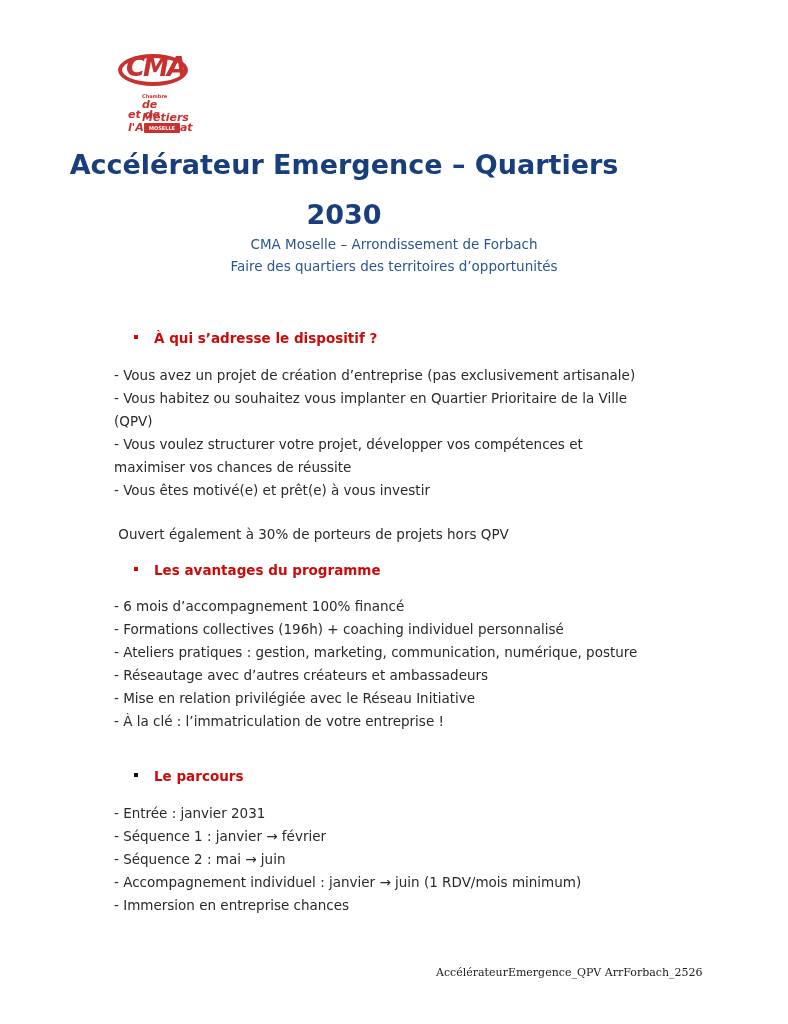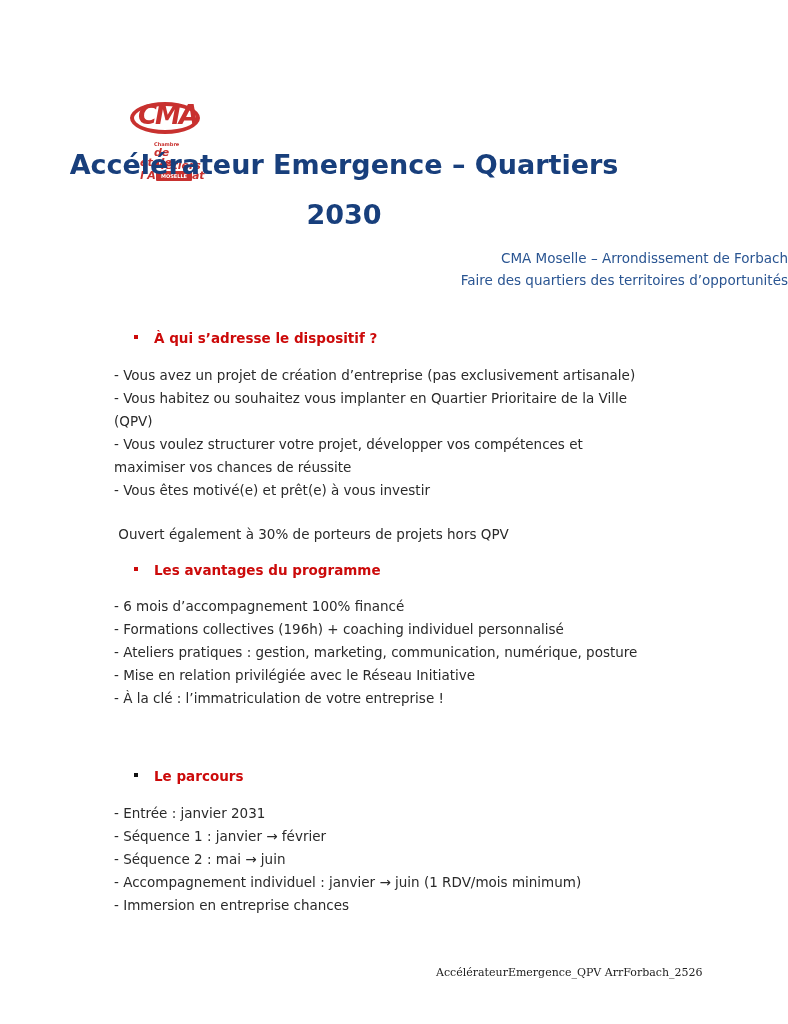--- a/index.html
+++ b/index.html
@@ -1,25 +1,25 @@
 <!DOCTYPE html>
 <html><head>
 <meta charset="utf-8">
 <style>
   html, body { margin:0; padding:0; background:#ffffff; }
   body { width:788px; height:1024px; position:relative; overflow:hidden; font-family:"DejaVu Sans", sans-serif; color:#222; }
-  .logo { position:absolute; left:128px; top:50px; width:80px; height:88px;margin-top:48px; }
+  .logo { position:absolute; left:116px; top:50px; width:80px; height:88px; }
   .logo .oval { position:absolute; left:2px; top:4px; width:70px; height:32px; border:4px solid #c8312f; border-radius:50%; box-sizing:border-box; }
   .logo .cma { position:absolute; left:10px; top:2px; font:bold italic 26px "DejaVu Sans", sans-serif; color:#c8312f; letter-spacing:-2px; }
   .logo .sub1 { position:absolute; left:26px; top:43px; font:bold 5px "DejaVu Sans", sans-serif; color:#c8312f; }
   .logo .sub2 { position:absolute; left:26px; top:48px; font:bold italic 11px "DejaVu Sans", sans-serif; color:#c8312f; }
   .logo .sub3 { position:absolute; left:12px; top:58px; font:bold italic 11px "DejaVu Sans", sans-serif; color:#c8312f; }
   .logo .badge { position:absolute; left:28px; top:73px; background:#c8312f; color:#fff; font:bold 5px "DejaVu Sans", sans-serif; padding:2px 5px; border-radius:1px; }
   .title { position:absolute; left:0; width:688px; text-align:center; color:#183f7c; font:bold 27px "DejaVu Sans", sans-serif; line-height:50px; top:140px; }
-  .subtitle { position:absolute; left:0; width:788px; text-align:right; color:#2a5592; font:13.5px "DejaVu Sans", sans-serif; line-height:22px; top:247px; }
+  .subtitle { position:absolute; left:0; width:788px; text-align:center; color:#2a5592; font:13.5px "DejaVu Sans", sans-serif; line-height:22px; top:233px; }
   .heading { position:absolute; left:134px; font:bold 13.5px "DejaVu Sans", sans-serif; color:#cc0a0a;text-align:right; }
   .heading .bullet { display:inline-block; width:4px; height:4px; background:#cc0a0a; margin-right:16px; vertical-align:middle; position:relative; top:-2px; }
   .heading .bullet.dark { background:#111; }
   .body { position:absolute; left:114px; width:560px; font:13.5px "DejaVu Sans", sans-serif; line-height:23px; color:#2a2a2a; }
   .body div { white-space:nowrap; }
   .footer { position:absolute; left:436px; top:966px; font:11px "DejaVu Serif", serif; color:#222; }
 </style>
 </head>
 <body>
 
@@ -55,20 +55,21 @@
 </div>
 <div class="body" style="top:523px; white-space:pre;"> Ouvert également à 30% de porteurs de projets hors QPV</div>
 
 <div class="heading" style="top:562px;">
   <span class="bullet"></span><span>Les avantages du programme</span>
 </div>
 <div class="body" style="top:595px;">
   <div>- 6 mois d’accompagnement 100% financé</div>
   <div>- Formations collectives (196h) + coaching individuel personnalisé</div>
   <div>- Ateliers pratiques : gestion, marketing, communication, numérique, posture</div>
+  <div>- Réseautage avec d’autres créateurs et ambassadeurs</div>
   <div>- Mise en relation privilégiée avec le Réseau Initiative</div>
   <div>- À la clé : l’immatriculation de votre entreprise !</div>
 </div>
 
 <div class="heading" style="top:768px;">
   <span class="bullet dark"></span><span>Le parcours</span>
 </div>
 <div class="body" style="top:802px;">
   <div>- Entrée : janvier 2031</div>
   <div>- Séquence 1 : janvier → février</div>

